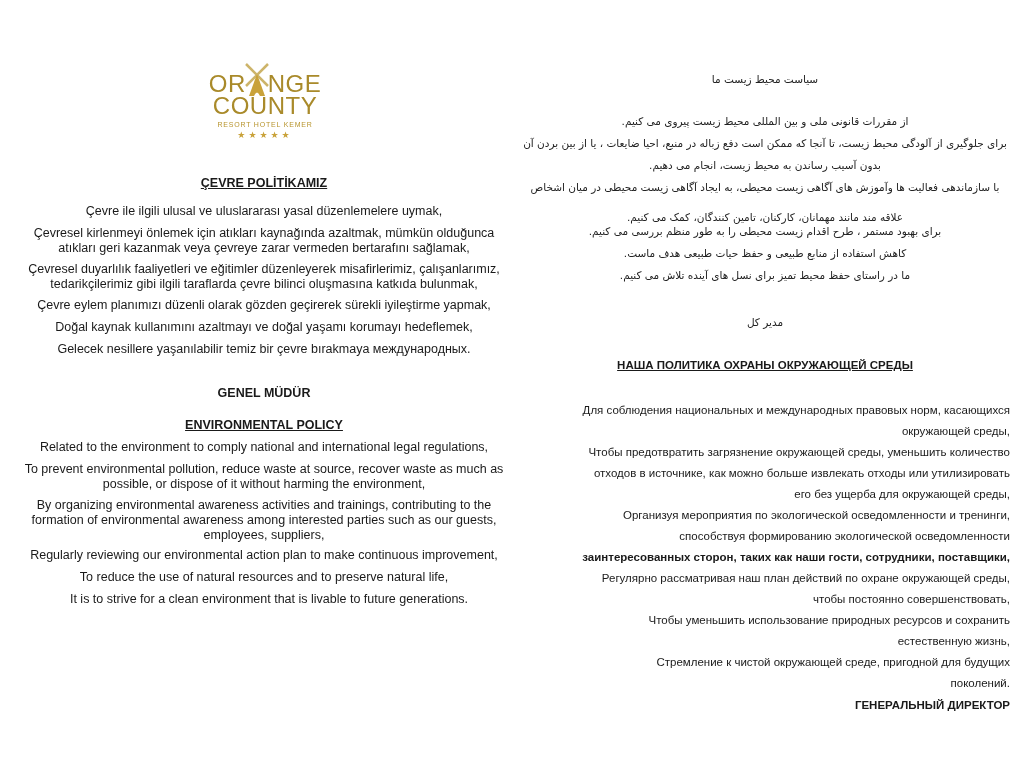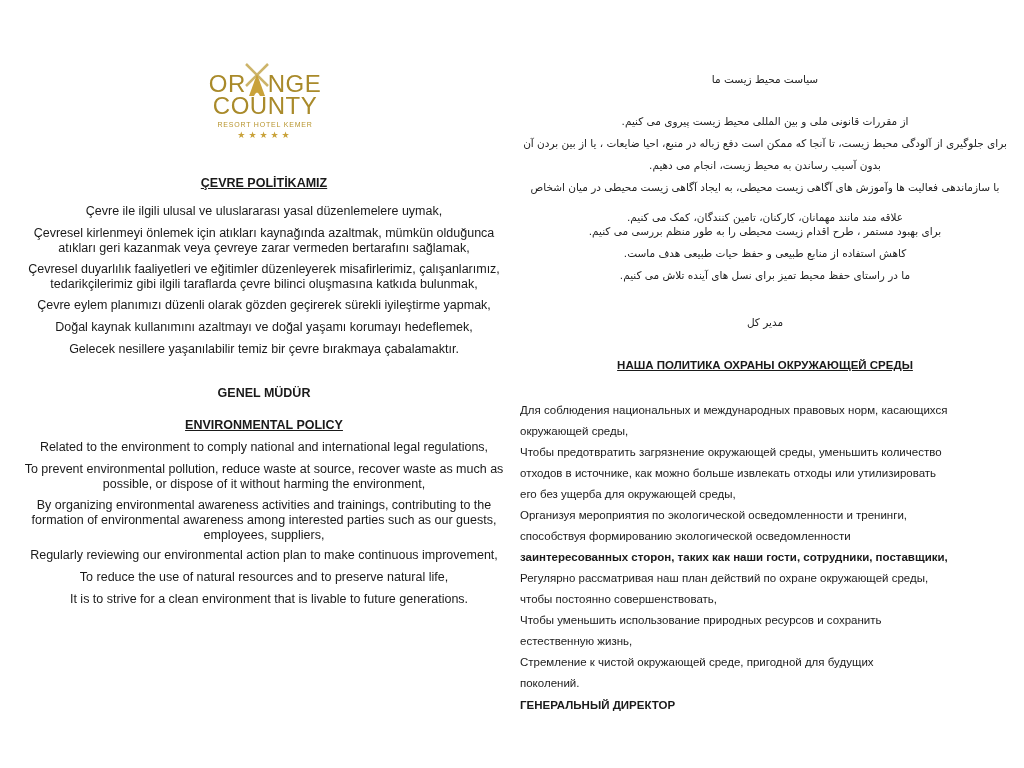--- a/index.html
+++ b/index.html
@@ -19,21 +19,21 @@
   .logo .l3 { font-size: 7px; color: #b8952e; letter-spacing: 0.8px; margin-top: 3px; }
   .logo .stars { font-size: 9px; color: #c9a23a; letter-spacing: 3px; margin-top: 2px; }
   .logo .mill { display: inline-block; width: 22px; position: relative; }
   .logo .mill svg { position: absolute; left: -2px; top: -14px; }
 
   .h { position: absolute; font-weight: bold; font-size: 12.5px; text-decoration: underline; width: 100%; text-align: center; }
   .plain-h { position: absolute; font-weight: bold; font-size: 12.5px; width: 100%; text-align: center; }
   .p { position: absolute; width: 100%; text-align: center; font-size: 12.5px; line-height: 15px; }
 
   .fa { position: absolute; width: 100%; text-align: center; direction: rtl; font-family: "DejaVu Sans", sans-serif; font-size: 10.5px; line-height: 20px; color: #222; }
-  .ru { position: absolute; width: 100%; text-align: left; font-size: 11.5px; line-height: 21px; color: #1a1a1a; }
+  .ru { position: absolute; width: 100%; text-align: right; font-size: 11.5px; line-height: 21px; color: #1a1a1a; }
 </style>
 </head>
 <body>
 
 <div class="logo">
   <div class="l1">
     <span>OR</span><span class="mill"><svg width="26" height="40" viewBox="0 0 26 40">
           <line x1="2" y1="6" x2="24" y2="28" stroke="#cdb46a" stroke-width="2.5"></line>
           <line x1="24" y1="6" x2="2" y2="28" stroke="#cdb46a" stroke-width="2.5"></line>
           <path d="M5 38 L13 16 L21 38 Z" fill="#c9a23a"></path>
@@ -45,21 +45,21 @@
   <div class="stars">★★★★★</div>
 </div>
 
 <div class="col left" style="height:607px;">
   <div class="h" style="top:176px;">ÇEVRE POLİTİKAMIZ</div>
   <div class="p" style="top:204px;">Çevre ile ilgili ulusal ve uluslararası yasal düzenlemelere uymak,</div>
   <div class="p" style="top:226px; padding:0 10px; box-sizing:border-box;">Çevresel kirlenmeyi önlemek için atıkları kaynağında azaltmak, mümkün olduğunca atıkları geri kazanmak veya çevreye zarar vermeden bertarafını sağlamak,</div>
   <div class="p" style="top:262px;">Çevresel duyarlılık faaliyetleri ve eğitimler düzenleyerek misafirlerimiz, çalışanlarımız, tedarikçilerimiz gibi ilgili taraflarda çevre bilinci oluşmasına katkıda bulunmak,</div>
   <div class="p" style="top:298px;">Çevre eylem planımızı düzenli olarak gözden geçirerek sürekli iyileştirme yapmak,</div>
   <div class="p" style="top:320px;">Doğal kaynak kullanımını azaltmayı ve doğal yaşamı korumayı hedeflemek,</div>
-  <div class="p" style="top:342px;">Gelecek nesillere yaşanılabilir temiz bir çevre bırakmaya çabalamaktır.</div>
+  <div class="p" style="top:342px;">Gelecek nesillere yaşanılabilir temiz bir çevre bırakmaya международных.</div>
 
   <div class="plain-h" style="top:386px;">GENEL MÜDÜR</div>
 
   <div class="h" style="top:418px;">ENVIRONMENTAL POLICY</div>
   <div class="p" style="top:440px;">Related to the environment to comply national and international legal regulations,</div>
   <div class="p" style="top:462px; padding:0 8px; box-sizing:border-box;">To prevent environmental pollution, reduce waste at source, recover waste as much as possible, or dispose of it without harming the environment,</div>
   <div class="p" style="top:498px; padding:0 14px; box-sizing:border-box;">By organizing environmental awareness activities and trainings, contributing to the formation of environmental awareness among interested parties such as our guests, employees, suppliers,</div>
   <div class="p" style="top:548px;">Regularly reviewing our environmental action plan to make continuous improvement,</div>
   <div class="p" style="top:570px;">To reduce the use of natural resources and to preserve natural life,</div>
   <div class="p" style="top:592px; padding-left:10px; box-sizing:border-box;">It is to strive for a clean environment that is livable to future generations.</div>

